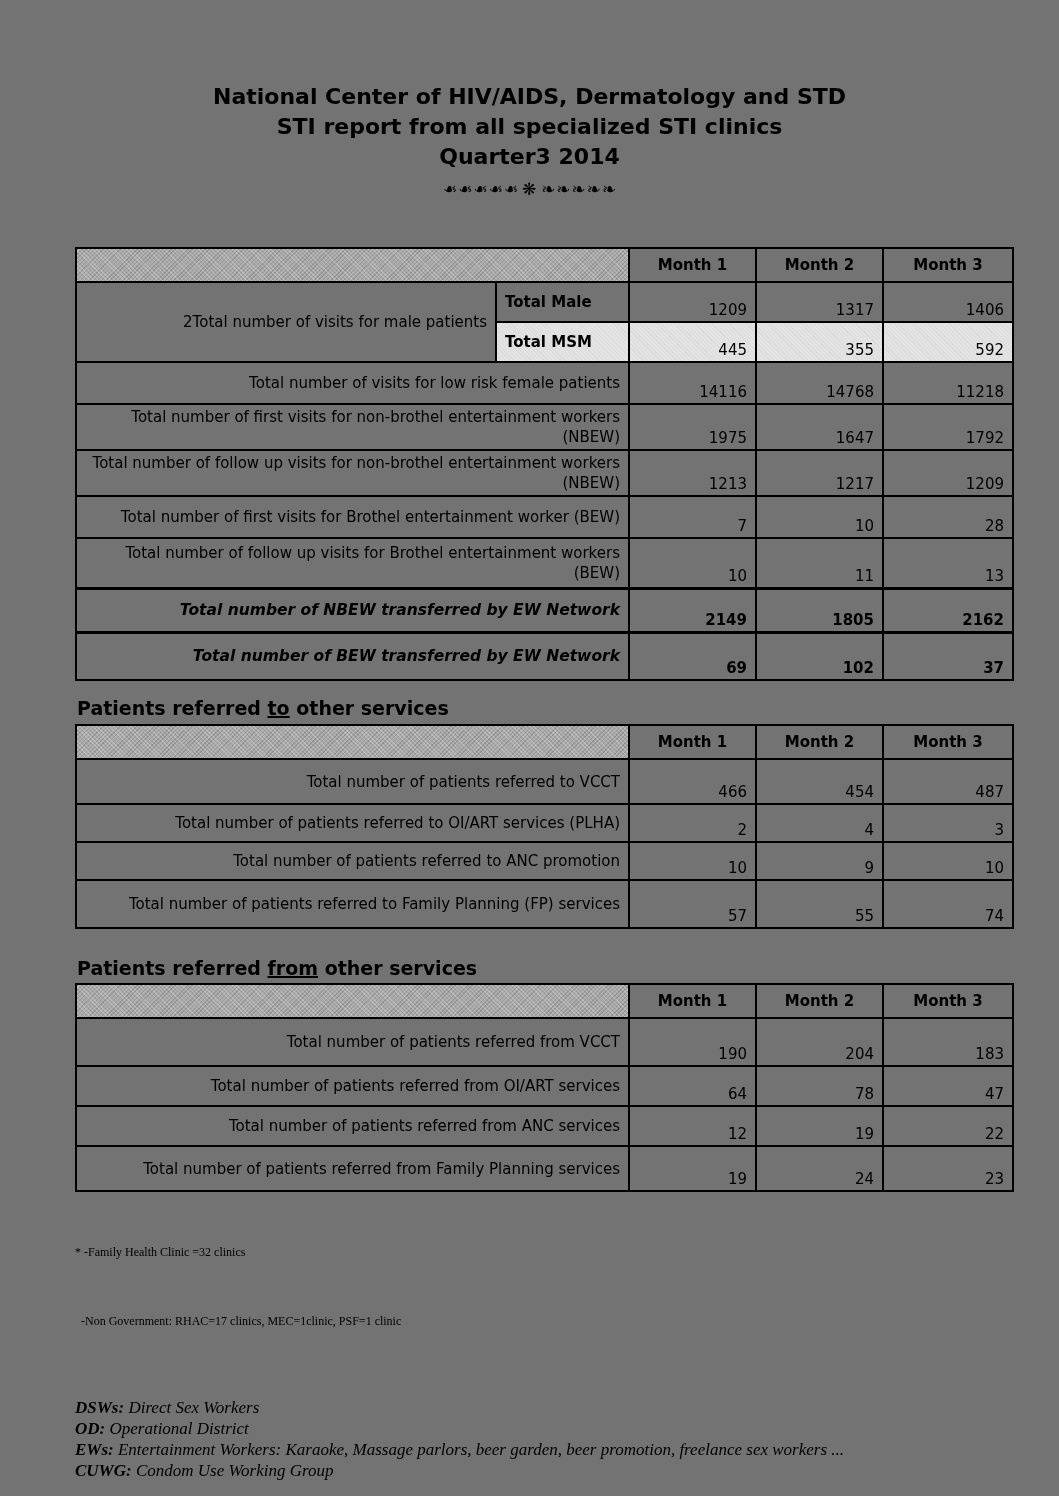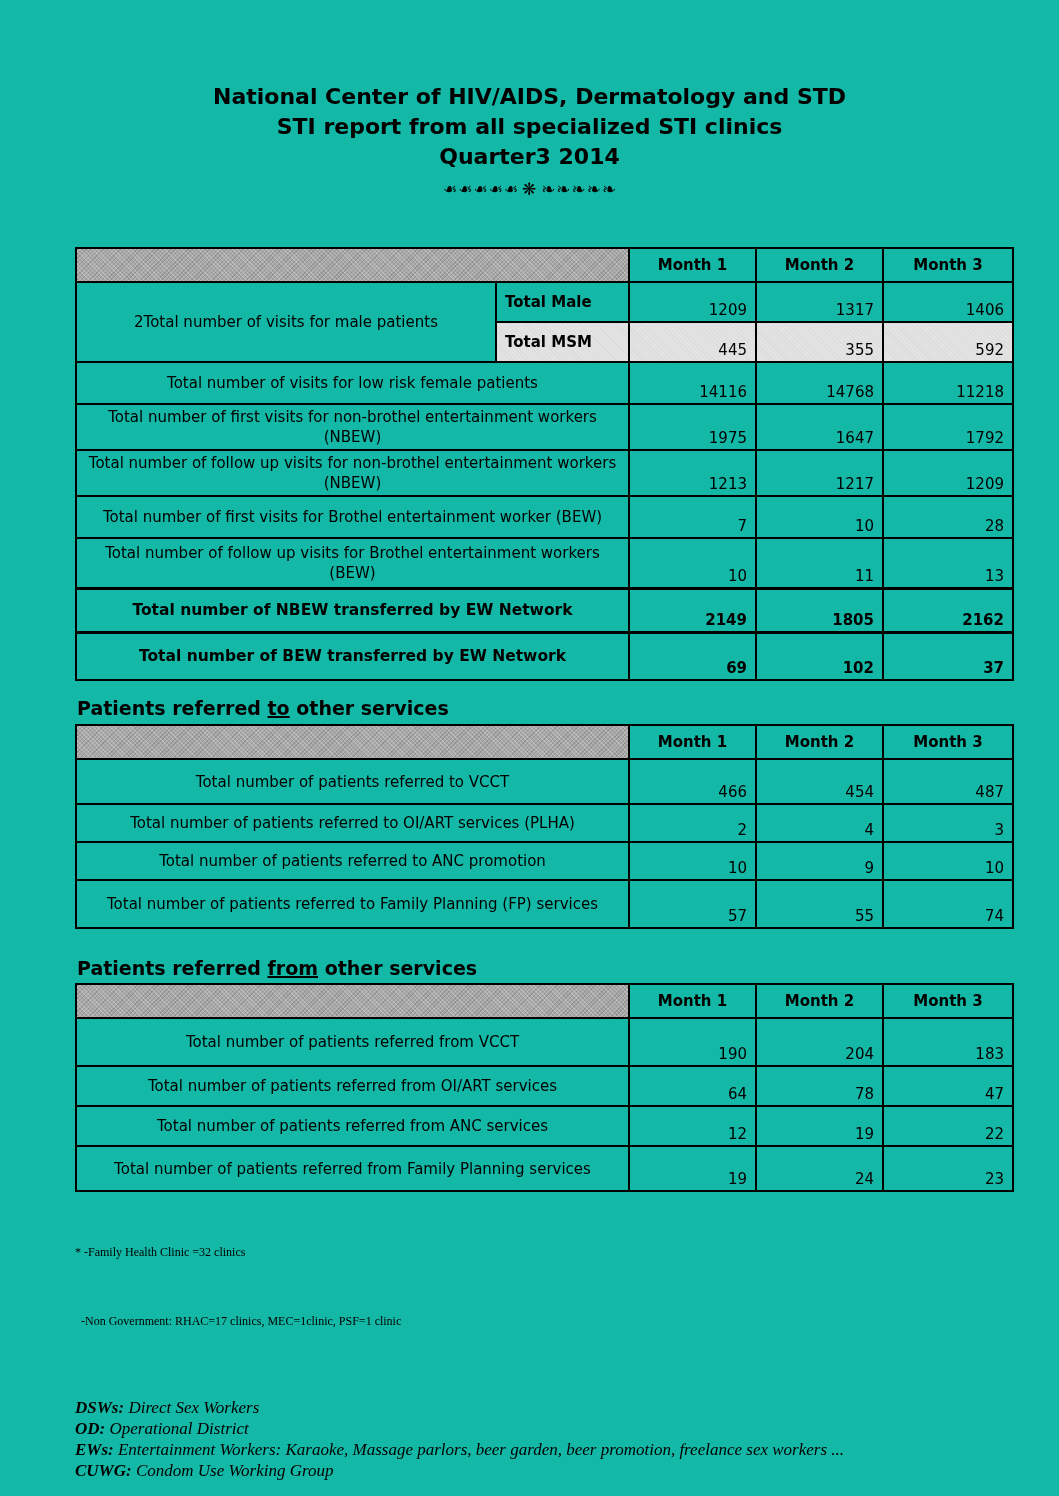--- a/index.html
+++ b/index.html
@@ -1,19 +1,19 @@
 <!DOCTYPE html>
 <html><head>
 <meta charset="utf-8">
 <style>
   html,body{margin:0;padding:0;background:#fff;}
   .page{
     position:relative;
     width:1059px;height:1496px;
-    background:#14b8a6;
+    background:#737373;
     overflow:hidden;
     font-family:"DejaVu Sans", sans-serif;
     color:#000;
   }
   
   .titles{padding-top:82px;text-align:center;}
   .title-line{
     font-weight:bold;
     font-size:22px;
     line-height:30px;
@@ -49,42 +49,42 @@
       repeating-linear-gradient(45deg, rgba(255,255,255,.22) 0 1px, transparent 1px 3px),
       repeating-linear-gradient(-45deg, rgba(0,0,0,.14) 0 1px, transparent 1px 3px);
   }
   td.mh{
     font-weight:bold;
     text-align:center;
     vertical-align:middle;
     font-size:15px;
   }
   td.lbl{
-    text-align:center;
+    text-align:right;
     vertical-align:middle;
     line-height:20px;
   }
   td.sublbl{
     font-weight:bold;
     text-align:left;
     vertical-align:middle;
   }
   td.num{
     text-align:right;
     vertical-align:bottom;
     font-size:16px;
     padding-right:10px;
     padding-bottom:4px;
   }
   tr.msmrow td{
     background-color:#e3e3e3;
     background-image:repeating-linear-gradient(45deg, rgba(0,0,0,.03) 0 1px, transparent 1px 3px);
   }
   tr.sumrow td{border-top:3px solid #000;}
-  tr.sumrow td.lbl{font-weight:bold;font-size:15.5px;}
+  tr.sumrow td.lbl{font-weight:bold;font-style:italic;font-size:15.5px;}
   tr.sumrow td.num{font-weight:bold;text-align:right;}
   
   .h34{height:34px;} .h40{height:40px;} .h42{height:42px;}
   .h46{height:46px;} .h50{height:50px;margin-left:40px;} .h44{height:44px;}
   .h48{height:48px;} .h45{height:45px;} .h38{height:38px;} .h43{height:40px;}
   
   .section-heading{
     font-weight:bold;
     font-size:19px;
     line-height:22px;

